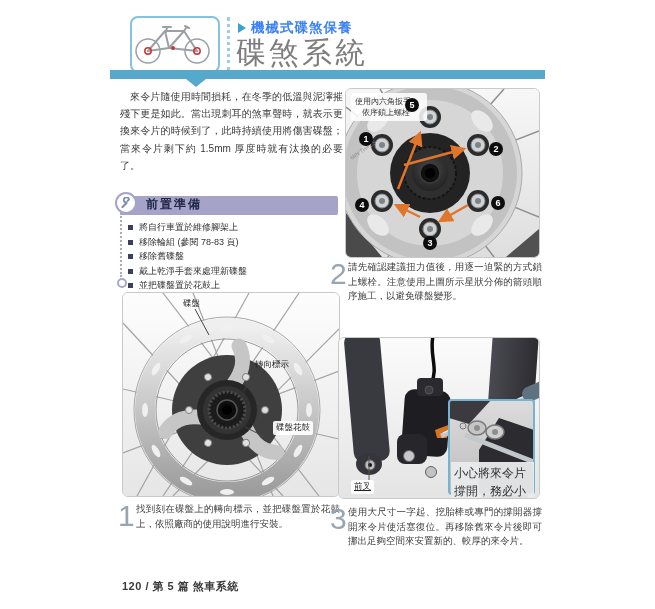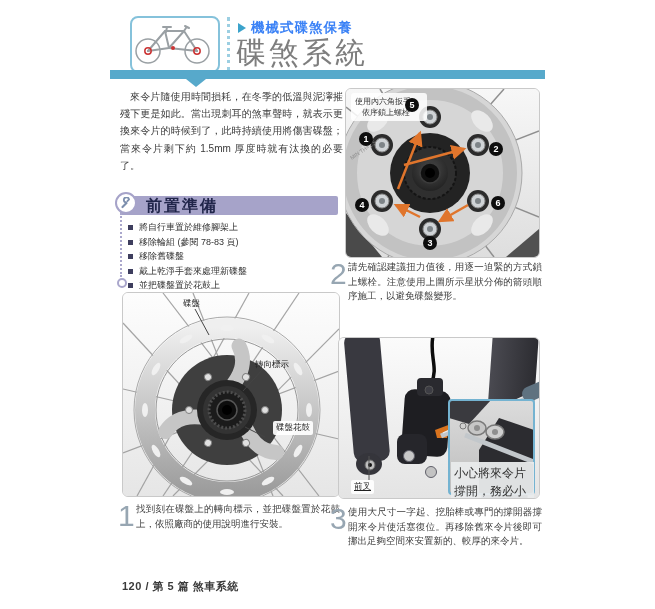--- a/index.html
+++ b/index.html
@@ -23,21 +23,21 @@
   
   .intro{position:absolute;left:120px;top:88px;width:223px;font-size:10px;line-height:1.72;
          color:#3a3a3a;text-indent:1em;text-align:justify;}
 
   
   .prep{position:absolute;left:120px;top:196px;width:218px;}
   .prep-header{position:relative;height:19px;background:#a6a3c9;border-radius:2px;}
   .prep-icon{position:absolute;left:-5px;top:-4px;width:22px;height:22px;border-radius:50%;
              background:#fff;border:2px solid #a6a3c9;z-index:2;display:flex;
              align-items:center;justify-content:center;box-sizing:border-box;}
-  .prep-title{margin-left:26px;font-size:16px;font-weight:bold;color:#20254a;line-height:19px;letter-spacing:2px;}
+  .prep-title{margin-left:26px;font-size:12px;font-weight:bold;color:#20254a;line-height:19px;letter-spacing:2px;font-family:Liberation Mono, monospace;}
   .prep-list{margin:5px 0 0 0;padding:0 0 0 6px;list-style:none;}
   .prep-list li{position:relative;font-size:9px;color:#333;padding:0 0 0 13px;line-height:14.5px;}
   .prep-list li::before{content:"";position:absolute;left:2px;top:5px;width:5px;height:5px;background:#3e3e5e;}
   .prep-rail{position:absolute;left:0px;top:17px;height:64px;border-left:2px dotted #aaa7cc;}
   .prep-rail-end{position:absolute;left:-3px;top:82px;width:6px;height:6px;border:2px solid #aaa7cc;
                  border-radius:50%;background:#fff;}
 
   
   .photo{position:absolute;border:1px solid #c9c9c9;border-radius:6px;overflow:hidden;background:#f4f4f4;}
   .fig1{left:122px;top:292px;width:216px;height:203px;}

